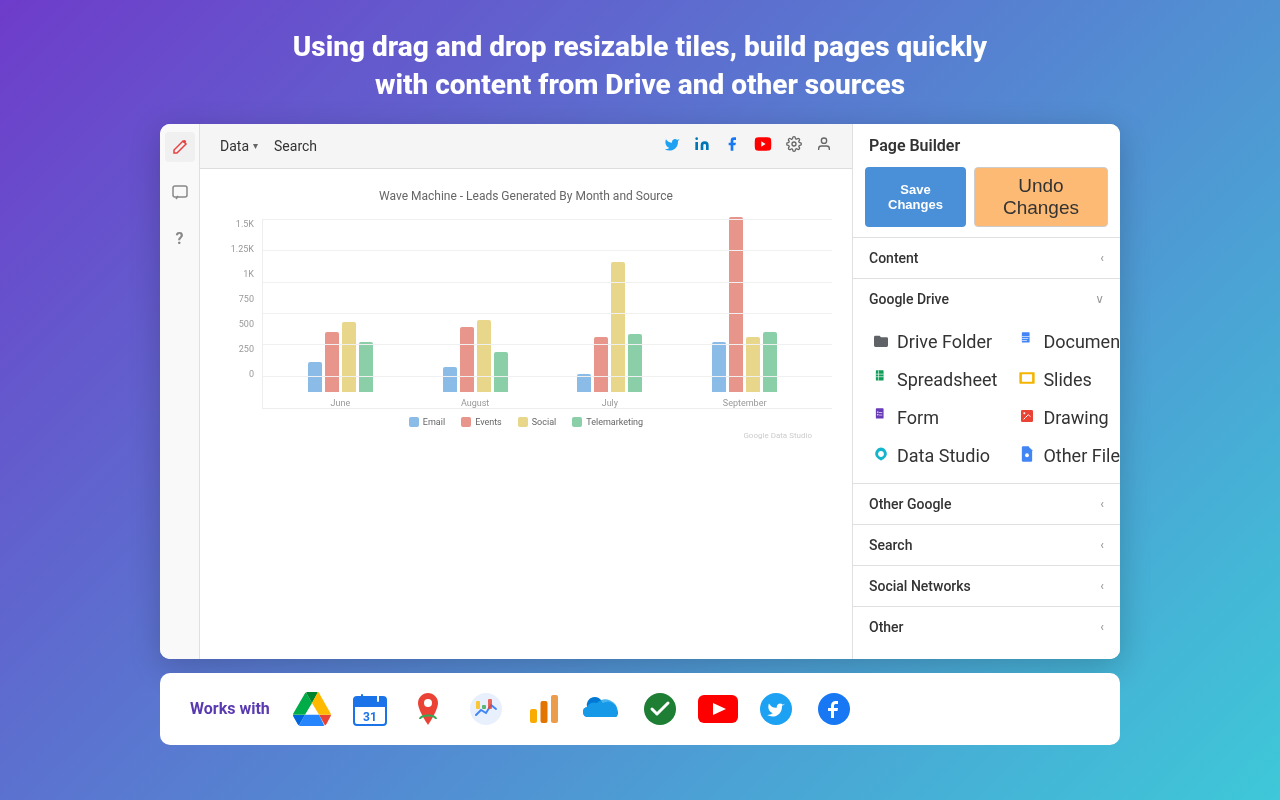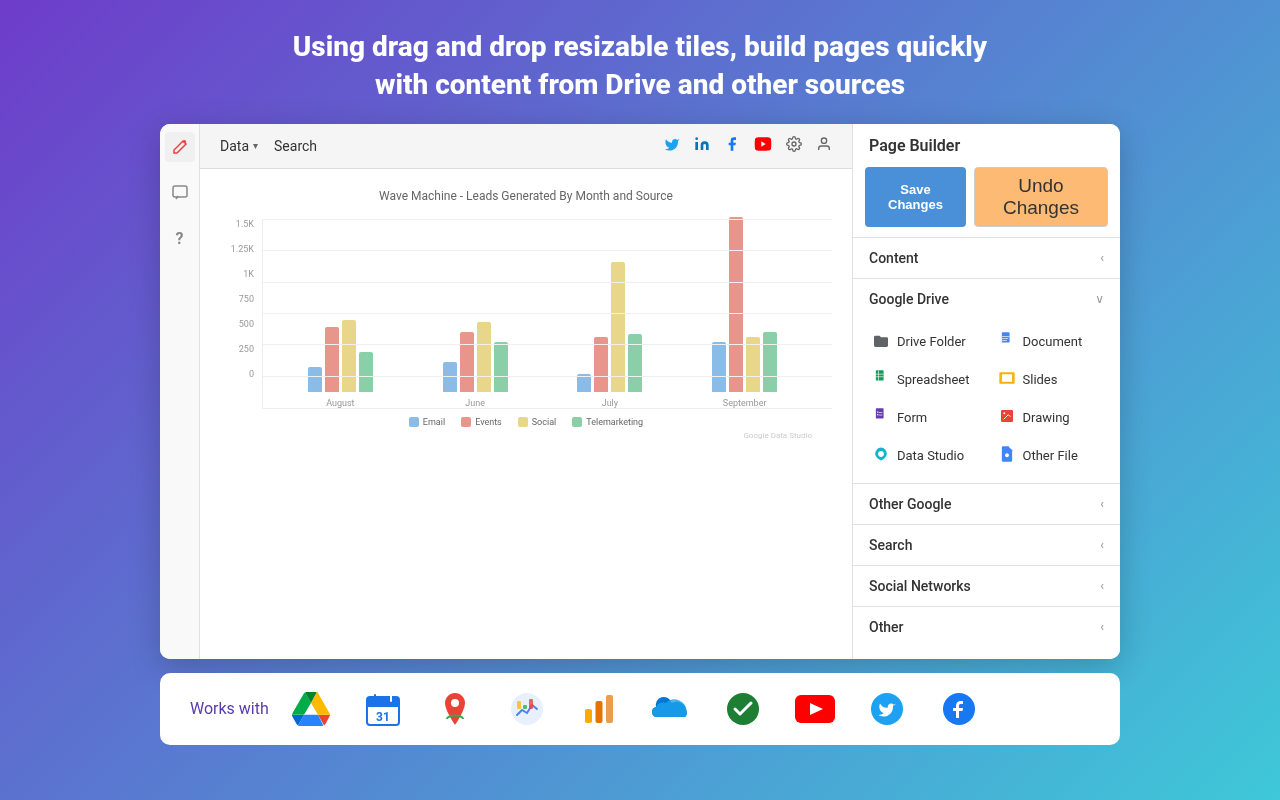--- a/index.html
+++ b/index.html
@@ -259,21 +259,21 @@
       gap: 8px;
     }
 
     .drive-item {
       display: flex;
       align-items: center;
       gap: 6px;
       padding: 4px 6px;
       border-radius: 4px;
       cursor: pointer;
-      font-size: 13px;
+      font-size: 18px;
       color: #333;
     }
 
     .di-icon {
       font-size: 16px;
       width: 20px;
       text-align: center;
     }
 
     
@@ -283,30 +283,30 @@
       margin: 14px auto 0;
       width: 960px;
       padding: 14px 30px;
       display: flex;
       align-items: center;
       gap: 0;
     }
 
     .works-with-label {
       font-size: 16px;
-      font-weight: 400;
+      font-weight: 700;
       color: #5a3ab0;
       margin-right: 20px;
       white-space: nowrap;
     }
 
     .brand-icons {
       display: flex;
       align-items: flex-end;
-      gap: 28px;
+      gap: 14px;
     }
 
     .brand-icon {
       width: 44px;
       height: 44px;
       display: flex;
       align-items: center;
       justify-content: center;
       font-size: 24px;
       border-radius: 6px;
@@ -423,36 +423,36 @@
               <div style="position:absolute;top:0%;left:0;right:0;border-top:1px solid #f0f0f0;"></div>
               <div style="position:absolute;top:16.6%;left:0;right:0;border-top:1px solid #f0f0f0;"></div>
               <div style="position:absolute;top:33.3%;left:0;right:0;border-top:1px solid #f0f0f0;"></div>
               <div style="position:absolute;top:50%;left:0;right:0;border-top:1px solid #f0f0f0;"></div>
               <div style="position:absolute;top:66.6%;left:0;right:0;border-top:1px solid #f0f0f0;"></div>
               <div style="position:absolute;top:83.3%;left:0;right:0;border-top:1px solid #f0f0f0;"></div>
             </div>
 
             <div class="bar-group">
               <div class="bars">
+                <div class="bar" style="height:30px;background:#8bbce8;"></div>
+                <div class="bar" style="height:60px;background:#e8968b;"></div>
+                <div class="bar" style="height:70px;background:#e8d68b;"></div>
+                <div class="bar" style="height:50px;background:#8bcfa8;"></div>
+              </div>
+              <div class="bar-label">June</div>
+            </div>
+
+            <div class="bar-group">
+              <div class="bars">
                 <div class="bar" style="height:25px;background:#8bbce8;"></div>
                 <div class="bar" style="height:65px;background:#e8968b;"></div>
                 <div class="bar" style="height:72px;background:#e8d68b;"></div>
                 <div class="bar" style="height:40px;background:#8bcfa8;"></div>
               </div>
               <div class="bar-label">August</div>
-            </div>
-
-            <div class="bar-group">
-              <div class="bars">
-                <div class="bar" style="height:30px;background:#8bbce8;"></div>
-                <div class="bar" style="height:60px;background:#e8968b;"></div>
-                <div class="bar" style="height:70px;background:#e8d68b;"></div>
-                <div class="bar" style="height:50px;background:#8bcfa8;"></div>
-              </div>
-              <div class="bar-label">June</div>
             </div>
 
             <div class="bar-group">
               <div class="bars">
                 <div class="bar" style="height:18px;background:#8bbce8;"></div>
                 <div class="bar" style="height:55px;background:#e8968b;"></div>
                 <div class="bar" style="height:130px;background:#e8d68b;"></div>
                 <div class="bar" style="height:58px;background:#8bcfa8;"></div>
               </div>
               <div class="bar-label">July</div>

